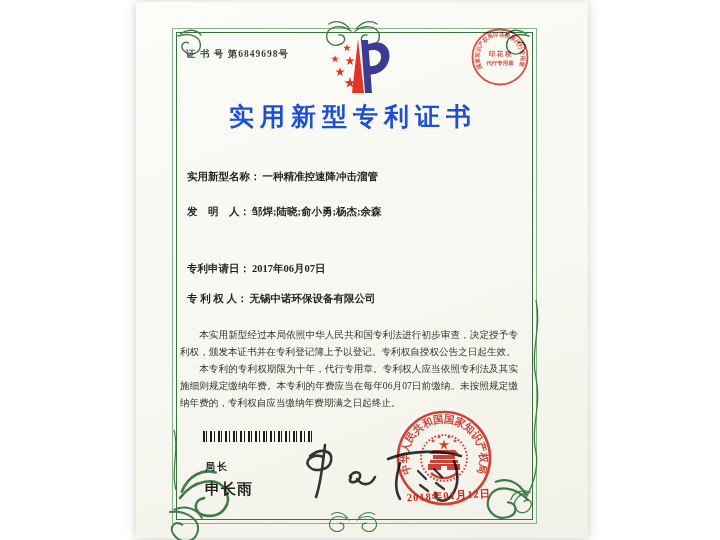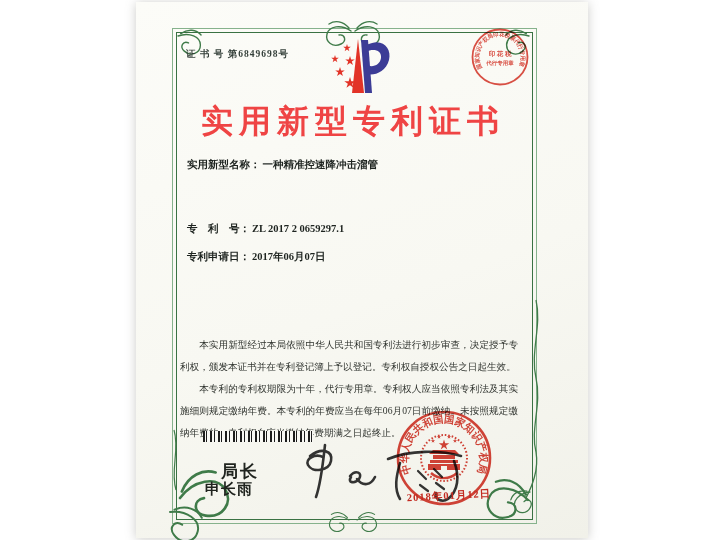--- a/index.html
+++ b/index.html
@@ -7,31 +7,31 @@
           font-family:"Liberation Serif","DejaVu Serif",serif;border-radius:16px;}
   .paper{position:absolute;left:136px;top:2px;width:452px;height:536px;
          background:linear-gradient(160deg,#fcfcf8 0%,#f8f8f2 55%,#f1f1e9 100%);
          box-shadow:0 1px 10px rgba(110,110,100,.35);}
   .frame-outer{position:absolute;left:172px;top:28px;width:363px;height:494px;
          border:1px solid #86b28c;}
   .frame-inner{position:absolute;left:176px;top:32px;width:355px;height:486px;
          border:1.6px solid #3a7243;}
   .abs{position:absolute;}
   .cert-number{left:186px;top:48px;font-size:9.5px;letter-spacing:1px;color:#35403a;font-weight:600;}
-  .title{left:0;top:100px;width:706px;text-align:center;font-size:32px;font-weight:bold;
-         letter-spacing:6px;color:#ef4444;}
-  .row{left:187px;width:330px;font-size:10.5px;color:#1e2420;font-weight:600;white-space:nowrap;}
+  .title{left:0;top:100px;width:706px;text-align:center;font-size:25px;font-weight:bold;
+         letter-spacing:6px;color:#1d4ed8;}
+  .row{left:187px;width:330px;font-size:10.5px;color:#1e2420;font-weight:600;white-space:nowrap;margin-top:12px;}
   .fvalue{margin-left:2px;}
-  .body-block{left:180px;top:326px;width:338px;font-size:9.6px;line-height:22px;
-              color:#2f332e;text-align:justify;font-weight:500;margin-top:8px;}
+  .body-block{left:180px;top:326px;width:338px;font-size:9.6px;line-height:17px;
+              color:#2f332e;text-align:justify;font-weight:500;}
   .body-block p{margin:0;text-indent:2em;}
   .barcode{left:203px;top:431px;width:110px;height:11px;
     background:repeating-linear-gradient(90deg,#1c1c1c 0 2px,#f8f8f4 2px 3px,#1c1c1c 3px 4px,
     #f8f8f4 4px 7px,#1c1c1c 7px 9px,#f8f8f4 9px 11px,#1c1c1c 11px 12px,#f8f8f4 12px 15px);}
-  .director-title{left:205px;top:460px;font-size:17px;font-weight:bold;color:#20241f;letter-spacing:2px;margin-left:16px;}
+  .director-title{left:205px;top:460px;font-size:10px;font-weight:bold;color:#20241f;letter-spacing:2px;}
   .director-name{left:205px;top:480px;font-size:15px;font-weight:bold;color:#20241f;letter-spacing:1px;}
   .signature{left:288px;top:436px;}
   .main-seal{left:392px;top:406px;mix-blend-mode:multiply;opacity:.93;}
   .corner-seal{left:468px;top:26px;mix-blend-mode:multiply;opacity:.88;}
   .seal-date{left:388px;top:489px;width:122px;text-align:center;font-size:10.5px;font-weight:bold;
              color:#c32a20;letter-spacing:1px;transform:rotate(-3deg);}
   .footer{left:0;top:509px;width:706px;text-align:center;font-size:8.5px;color:#3a3f3a;letter-spacing:1px;}
   .ornaments{left:0;top:0;pointer-events:none;}
 </style>
 </head>
@@ -87,25 +87,28 @@
       <text y="-1" text-anchor="middle" font-size="6.5" fill="#d8382c" font-weight="bold">印 花 税</text>
       <text y="8" text-anchor="middle" font-size="5.5" fill="#d8382c" font-weight="bold">代行专用章</text>
     </g>
   </svg>
 
   <div class="abs title">实用新型专利证书</div>
 
   <div class="abs row" style="top:158px">
     <span>实用新型名称：</span><span class="fvalue">一种精准控速降冲击溜管</span>
   </div>
-  <div class="abs row" style="top:222px">
-    <span>专　利　号：</span><span class="fvalue">ZL 2017 2 0659297.1</span>
+  <div class="abs row" style="top:193px">
+    <span>发　明　人：</span><span class="fvalue">邹焊;陆晓;俞小勇;杨杰;余森</span>
   </div>
   <div class="abs row" style="top:250px">
     <span>专利申请日：</span><span class="fvalue">2017年06月07日</span>
+  </div>
+  <div class="abs row" style="top:280px">
+    <span>专 利 权 人：</span><span class="fvalue">无锡中诺环保设备有限公司</span>
   </div>
 
   <div class="abs body-block">
     <p>本实用新型经过本局依照中华人民共和国专利法进行初步审查，决定授予专利权，颁发本证书并在专利登记簿上予以登记。专利权自授权公告之日起生效。</p>
     <p>本专利的专利权期限为十年，代行专用章。专利权人应当依照专利法及其实施细则规定缴纳年费。本专利的年费应当在每年06月07日前缴纳。未按照规定缴纳年费的，专利权自应当缴纳年费期满之日起终止。</p>
   </div>
 
   <div class="abs barcode"></div>
 
   <div class="abs director-title">局长</div>

